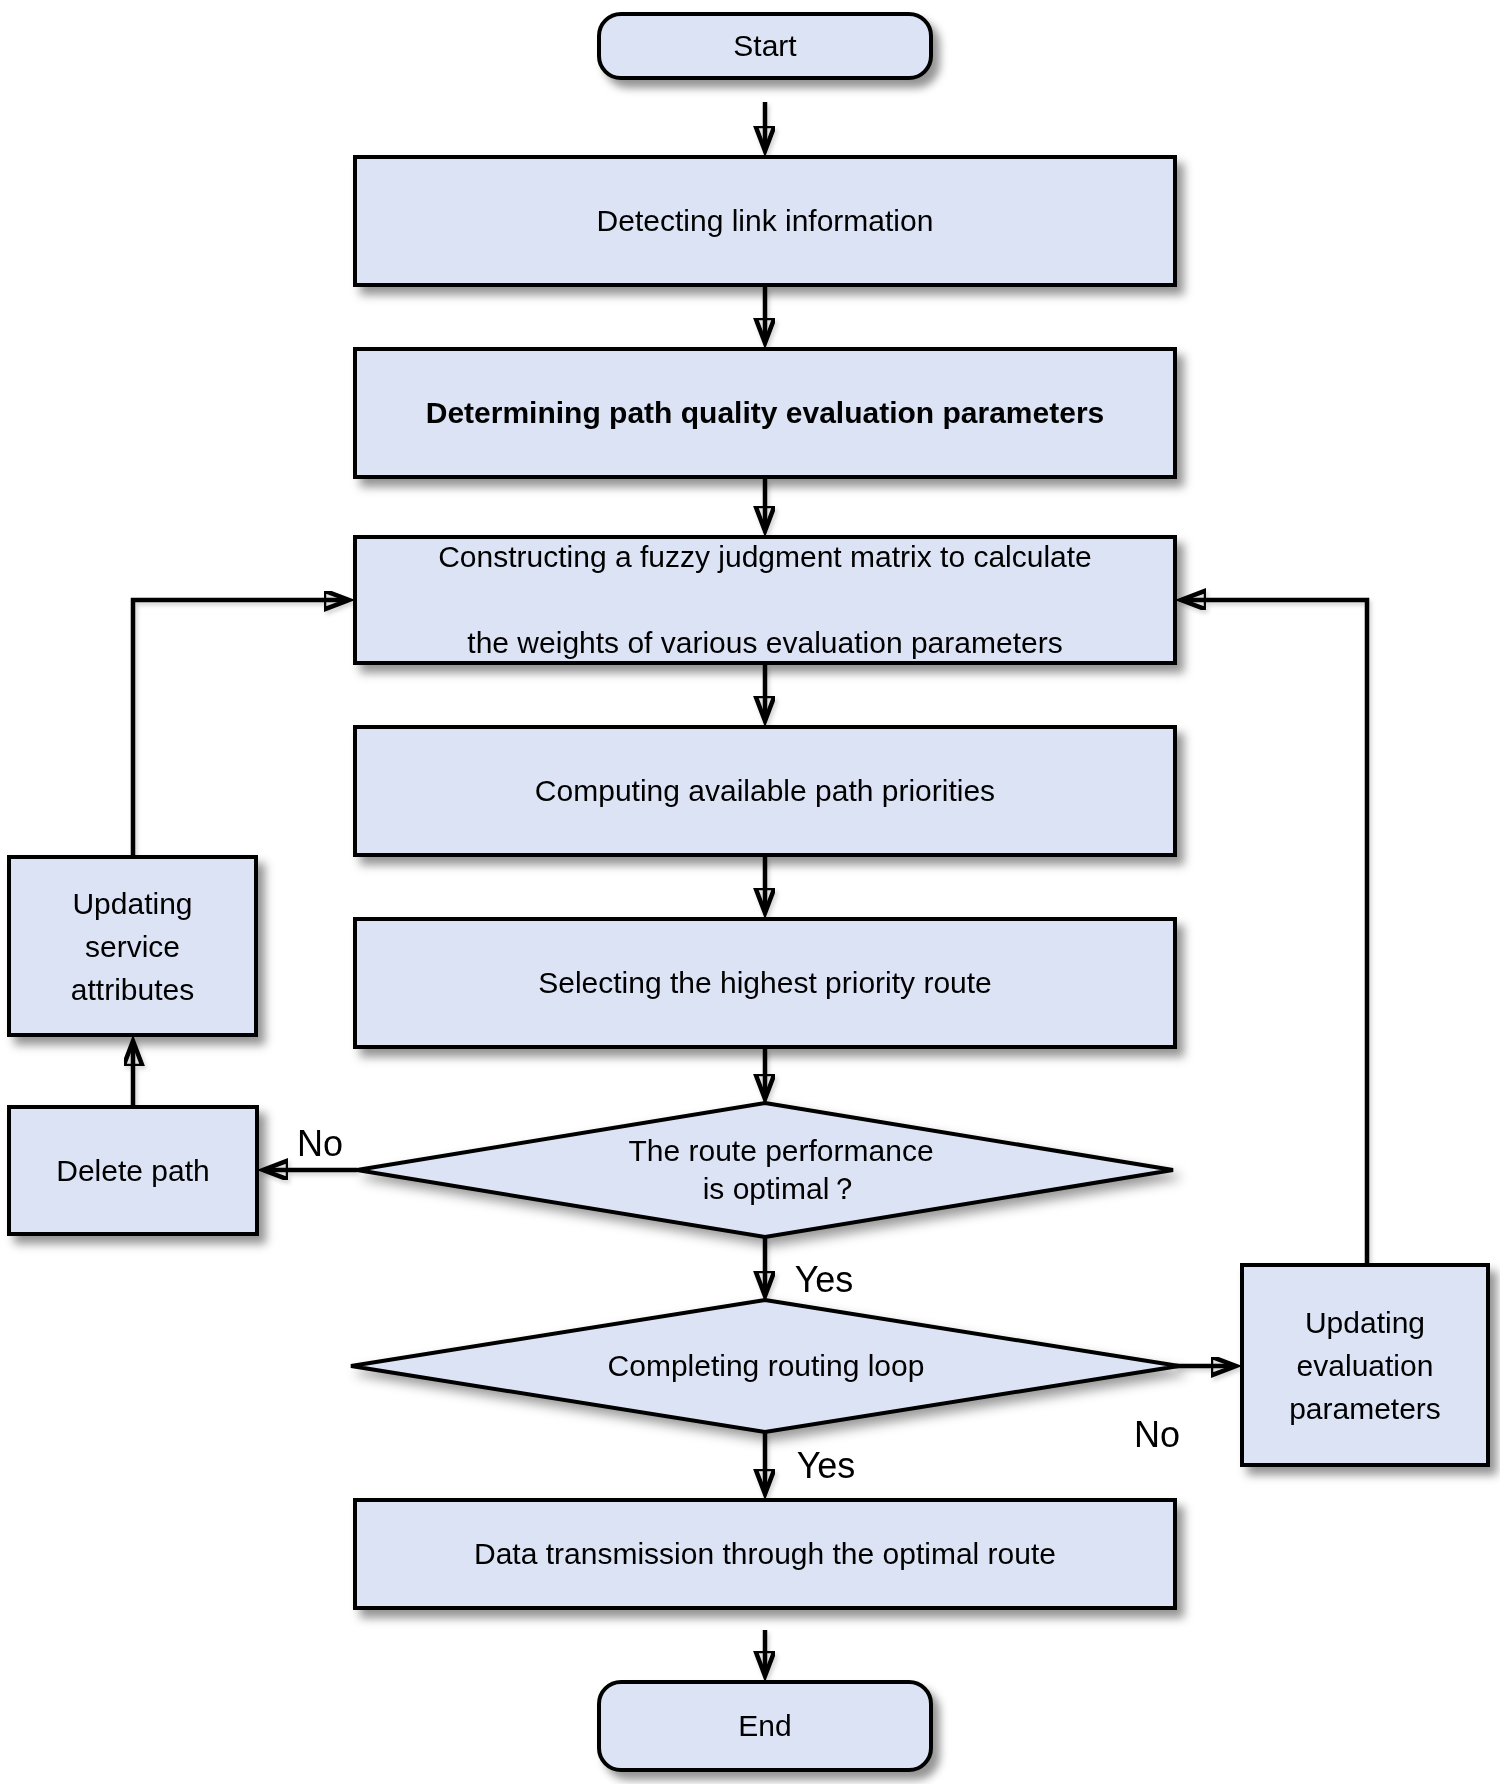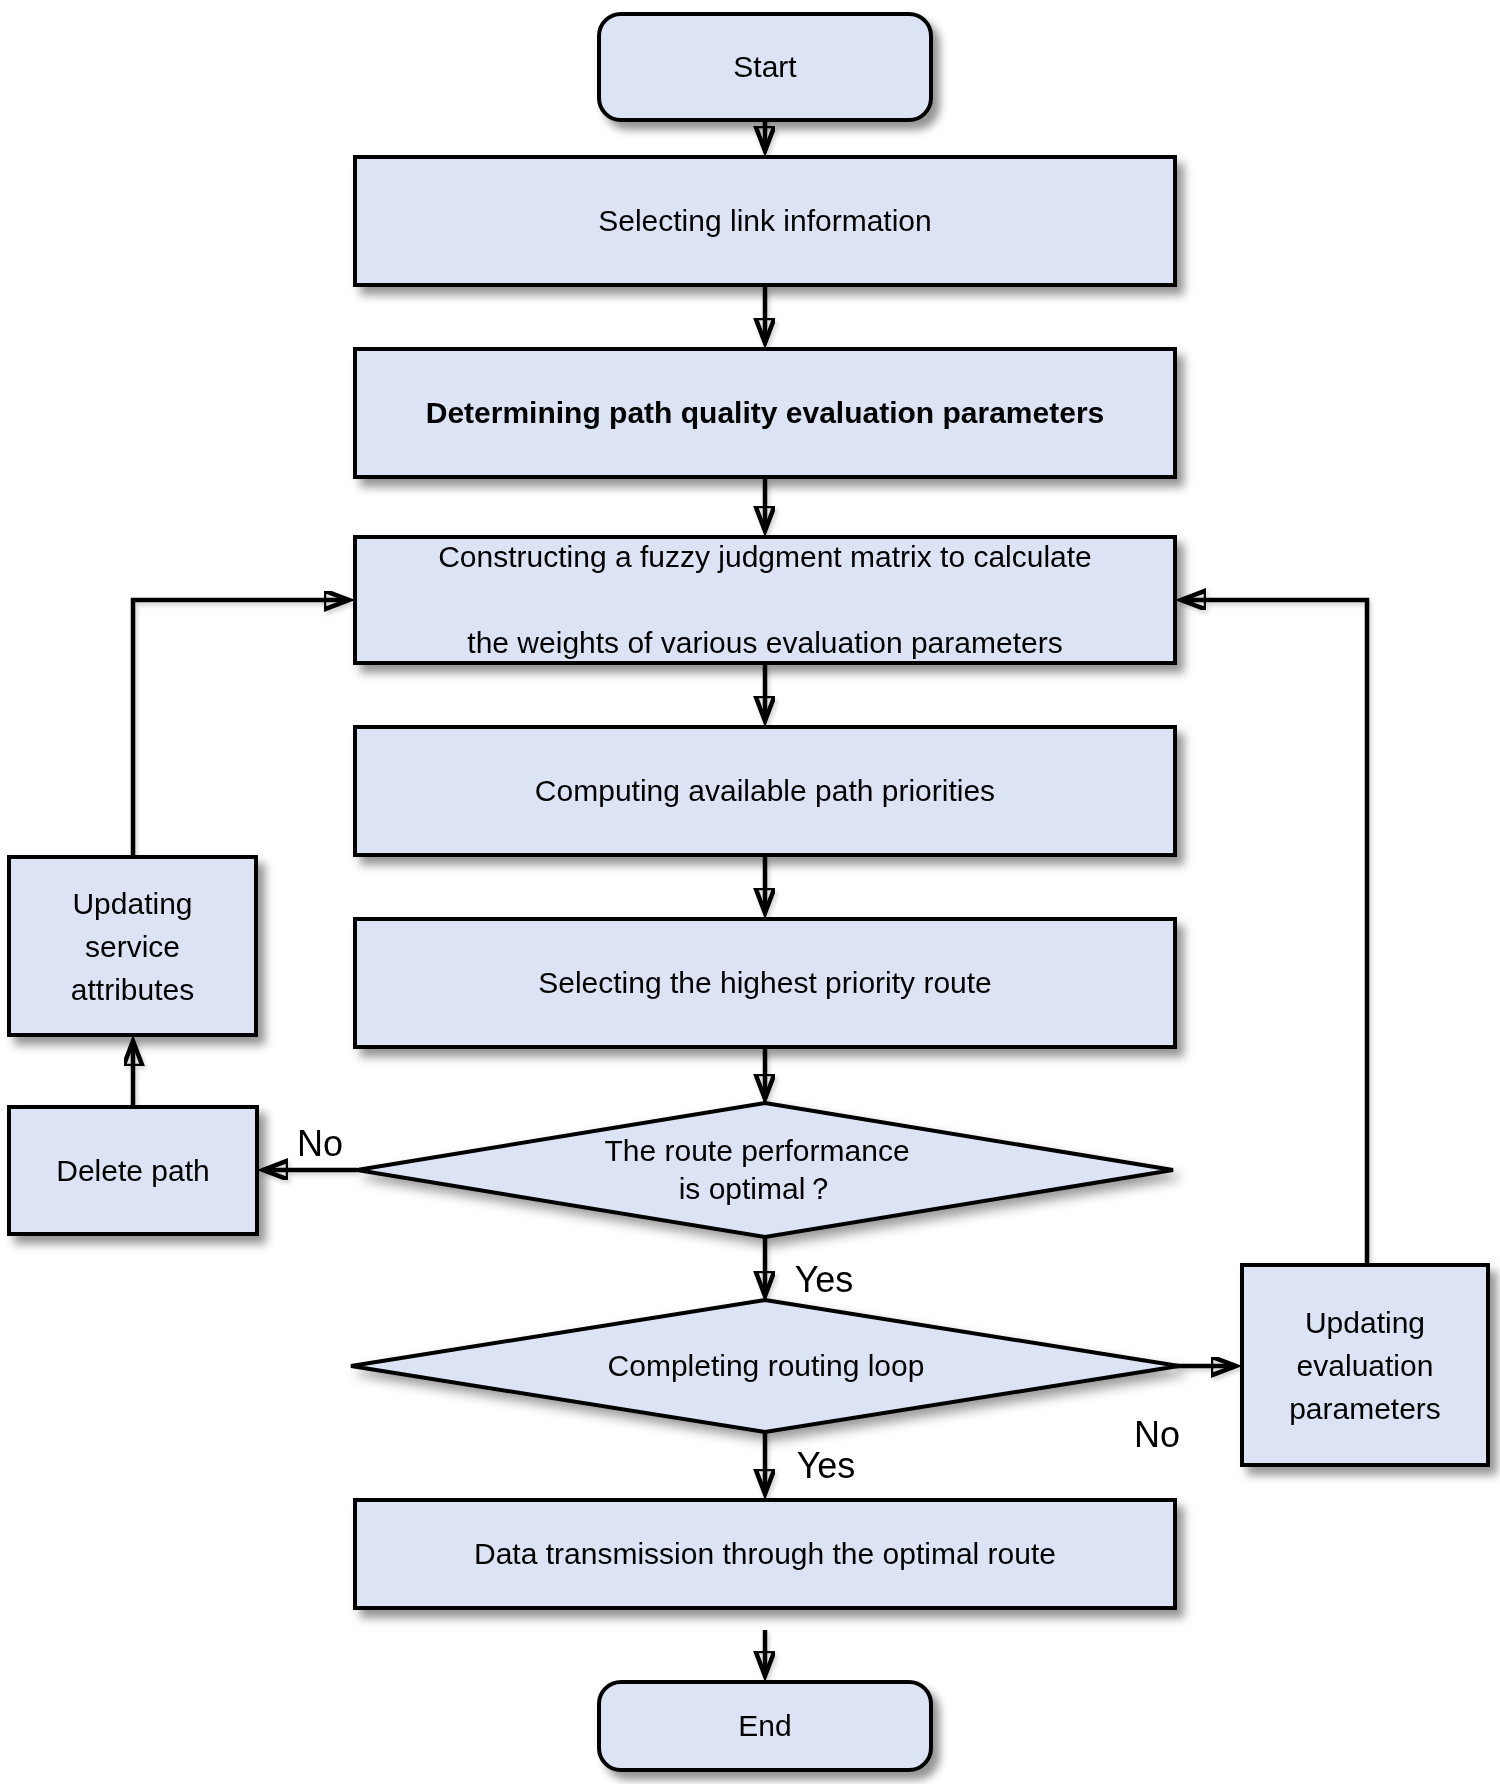--- a/index.html
+++ b/index.html
@@ -61,26 +61,26 @@
   <path d="M765,1237 L765,1295" marker-end="url(#arr)"></path>
   <path d="M765,1432 L765,1493" marker-end="url(#arr)"></path>
   <path d="M765,1630 L765,1675" marker-end="url(#arr)"></path>
   <path d="M357,1170 L264,1170" marker-end="url(#arr)"></path>
   <path d="M133,1105 L133,1042" marker-end="url(#arr)"></path>
   <path d="M133,855 L133,600 L348,600" marker-end="url(#arr)"></path>
   <path d="M1175,1366 L1235,1366" marker-end="url(#arr)"></path>
   <path d="M1367,1263 L1367,600 L1182,600" marker-end="url(#arr)"></path>
 </svg>
 
-<div class="node terminator" style="left:597px;top:12px;width:336px;height:110px;">
+<div class="node terminator" style="left:597px;top:12px;width:336px;height:68px;">
   <span>Start</span>
 </div>
 
 <div class="node" style="left:353px;top:155px;width:824px;height:132px;">
-  <span>Selecting link information</span>
+  <span>Detecting link information</span>
 </div>
 
 <div class="node" style="left:353px;top:347px;width:824px;height:132px;font-weight:bold;">
   <span>Determining path quality evaluation parameters</span>
 </div>
 
 <div class="node" style="left:353px;top:535px;width:824px;height:130px;line-height:42px;gap:44px;">
   <span>Constructing a fuzzy judgment matrix to calculate</span>
   <span>the weights of various evaluation parameters</span>
 </div>
@@ -89,21 +89,21 @@
   <span>Computing available path priorities</span>
 </div>
 
 <div class="node" style="left:353px;top:917px;width:824px;height:132px;">
   <span>Selecting the highest priority route</span>
 </div>
 
 <svg class="diamond-svg" style="left:347px;top:1093px;" width="840" height="154" viewBox="0 0 840 154">
   <polygon points="418,10 826,77 418,144 10,77"></polygon>
 </svg>
-<div class="diamond-text" style="left:337px;top:1093px;width:840px;height:154px;">
+<div class="diamond-text" style="left:361px;top:1093px;width:840px;height:154px;">
   <span>The route performance</span>
   <span>is optimal？</span>
 </div>
 
 <svg class="diamond-svg" style="left:341px;top:1290px;" width="850" height="152" viewBox="0 0 850 152">
   <polygon points="424,10 838,76 424,142 10,76"></polygon>
 </svg>
 <div class="diamond-text" style="left:341px;top:1290px;width:850px;height:152px;">
   <span>Completing routing loop</span>
 </div>

